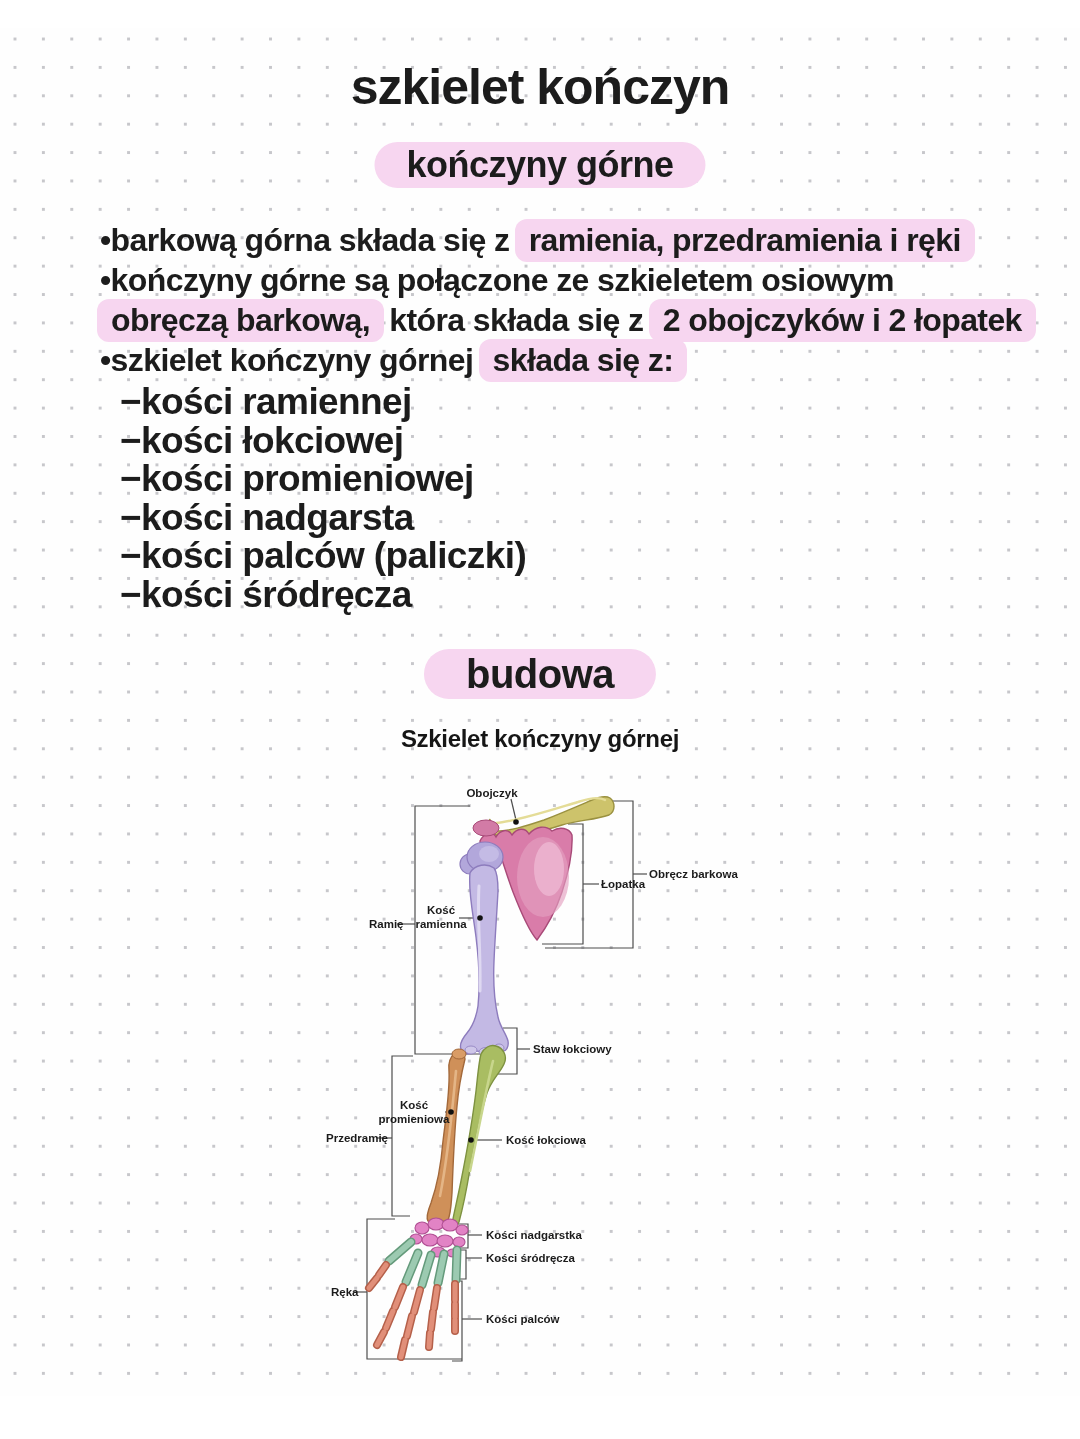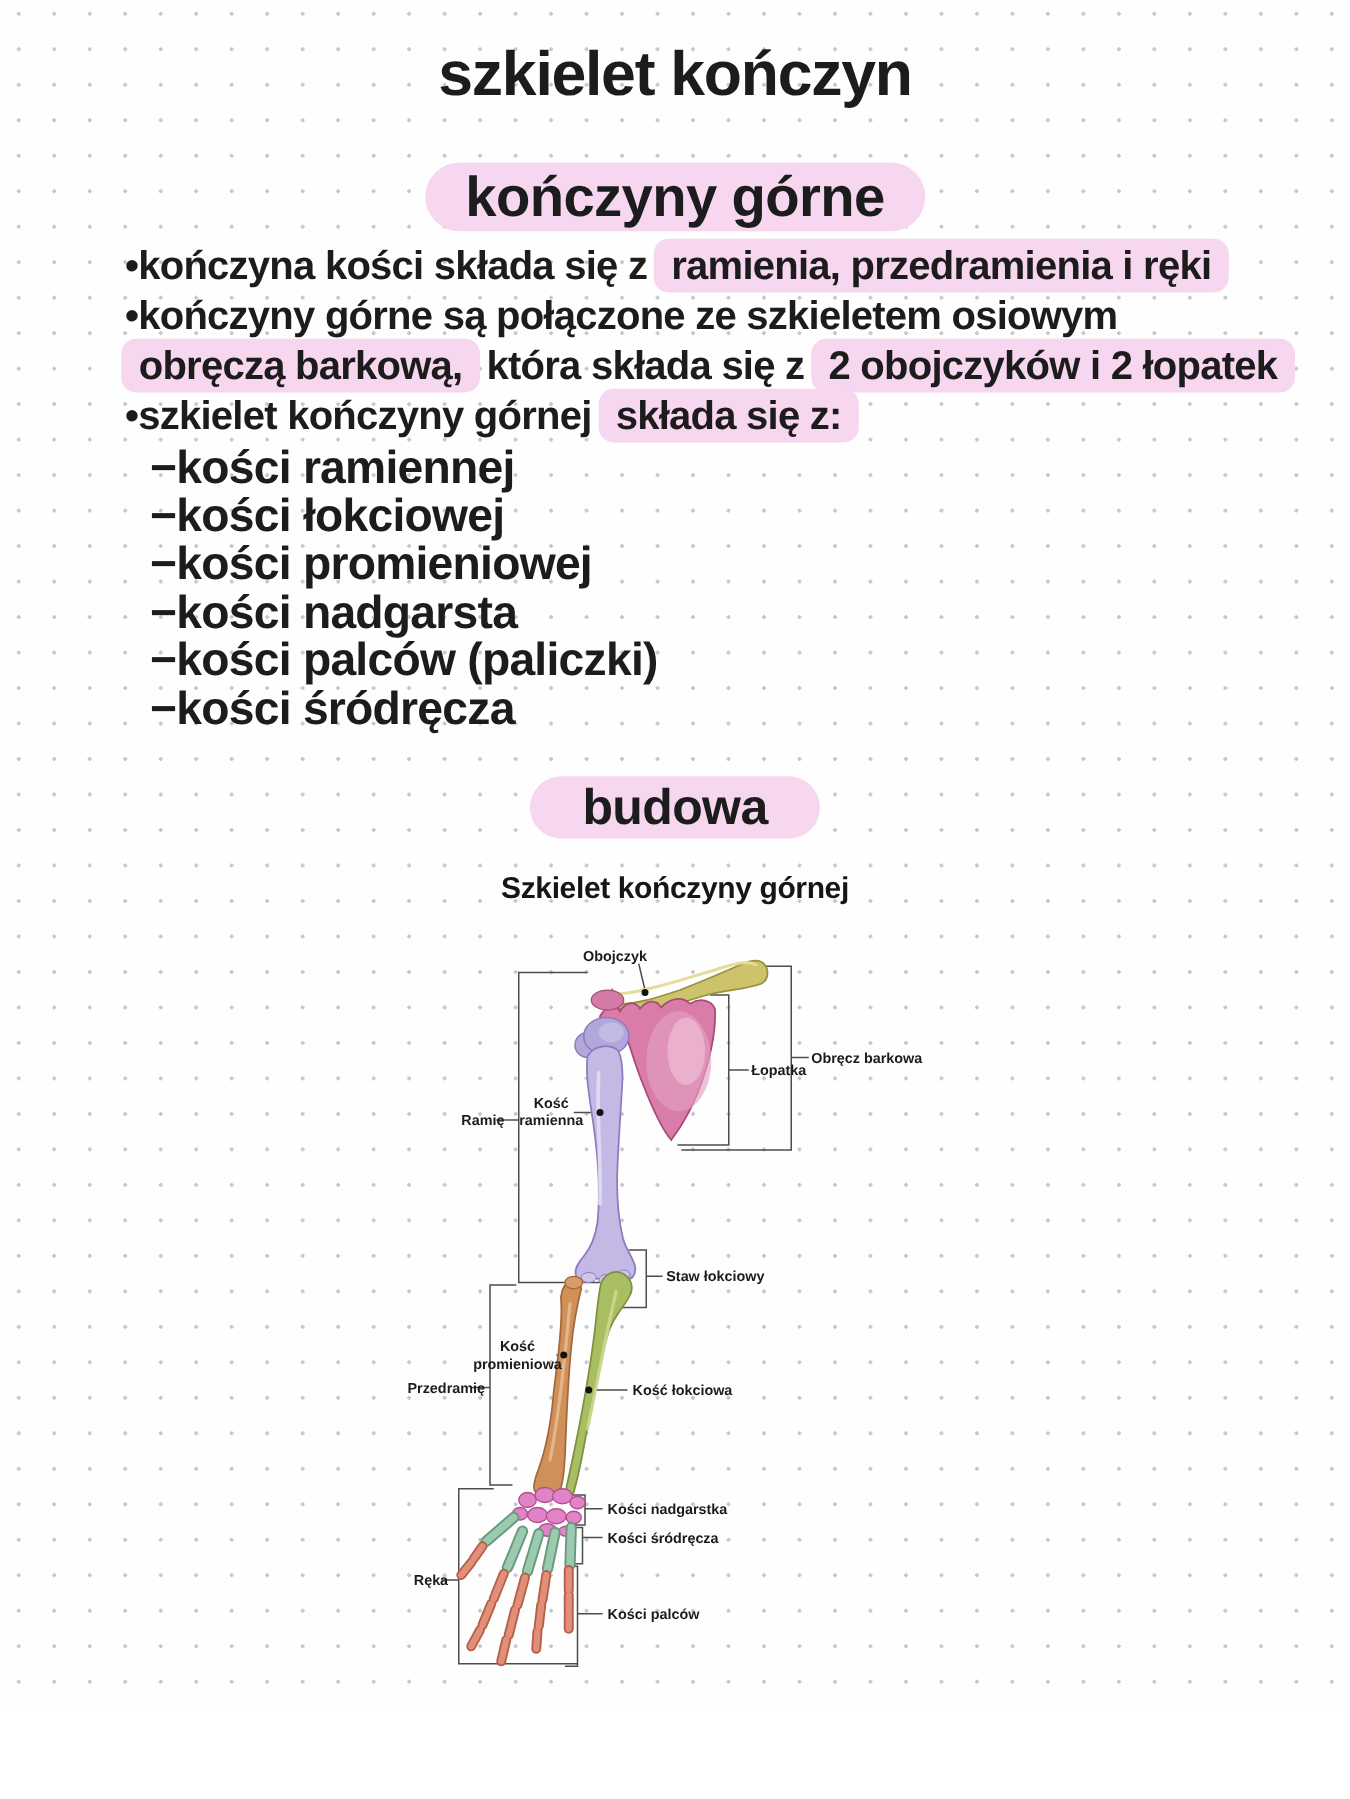--- a/index.html
+++ b/index.html
@@ -4,31 +4,32 @@
 <style>
   html,body { margin:0; padding:0; background:#ffffff; }
   .page {
     position:relative; width:1080px; height:1368px; overflow:hidden;
     background-color:#fefefe;
     background-image: radial-gradient(circle, #c7c7cb 1.4px, rgba(0,0,0,0) 1.6px);
     background-size: 28.4px 28.4px;
     background-position: 0.8px -3.2px;
     font-family:"Liberation Sans", sans-serif;
     color:#1c1c1c;
+    margin-top:28px;
   }
   .page-title {
     position:absolute; top:30px; left:0; right:0; margin:0;
     text-align:center; font-size:50px; font-weight:700; letter-spacing:-1px;
   }
   .pill {
     position:absolute; left:50%; transform:translateX(-50%);
     background:#f7d6f0; border-radius:32px; white-space:nowrap;
     font-weight:700; line-height:1.05;
   }
-  .pill-upper { top:130px; font-size:45px; padding:4px 32px; letter-spacing:-0.5px; }
+  .pill-upper { top:114px; font-size:36px; padding:4px 32px; letter-spacing:-0.5px; }
   .pill-budowa { top:621px; font-size:40px; padding:4px 42px; letter-spacing:-0.5px; }
   .bullets {
     position:absolute; left:100px; top:192px; width:950px;
     font-size:32px; font-weight:700; letter-spacing:-0.6px; line-height:40px;
     white-space:nowrap;
   }
   .bone-list {
     position:absolute; left:120px; top:355px;
     font-size:37px; font-weight:700; letter-spacing:-0.6px; line-height:38.5px;
     white-space:nowrap;
@@ -52,21 +53,21 @@
 </head>
 <body>
 
 <div class="page">
 
   <h1 class="page-title">szkielet kończyn</h1>
 
   <div class="pill pill-upper">kończyny górne</div>
 
   <div class="bullets">
-    <div><span>•kończyna kości składa się z </span><mark class="hl">ramienia, przedramienia i ręki</mark></div>
+    <div><span>•barkową górna składa się z </span><mark class="hl">ramienia, przedramienia i ręki</mark></div>
     <div><span>•kończyny górne są połączone ze szkieletem osiowym</span></div>
     <div><mark class="hl">obręczą barkową,</mark><span> która składa się z </span><mark class="hl">2 obojczyków i 2 łopatek</mark></div>
     <div><span>•szkielet kończyny górnej </span><mark class="hl">składa się z:</mark></div>
   </div>
 
   <div class="bone-list">
     <div>−kości ramiennej</div>
     <div>−kości łokciowej</div>
     <div>−kości promieniowej</div>
     <div>−kości nadgarsta</div>

